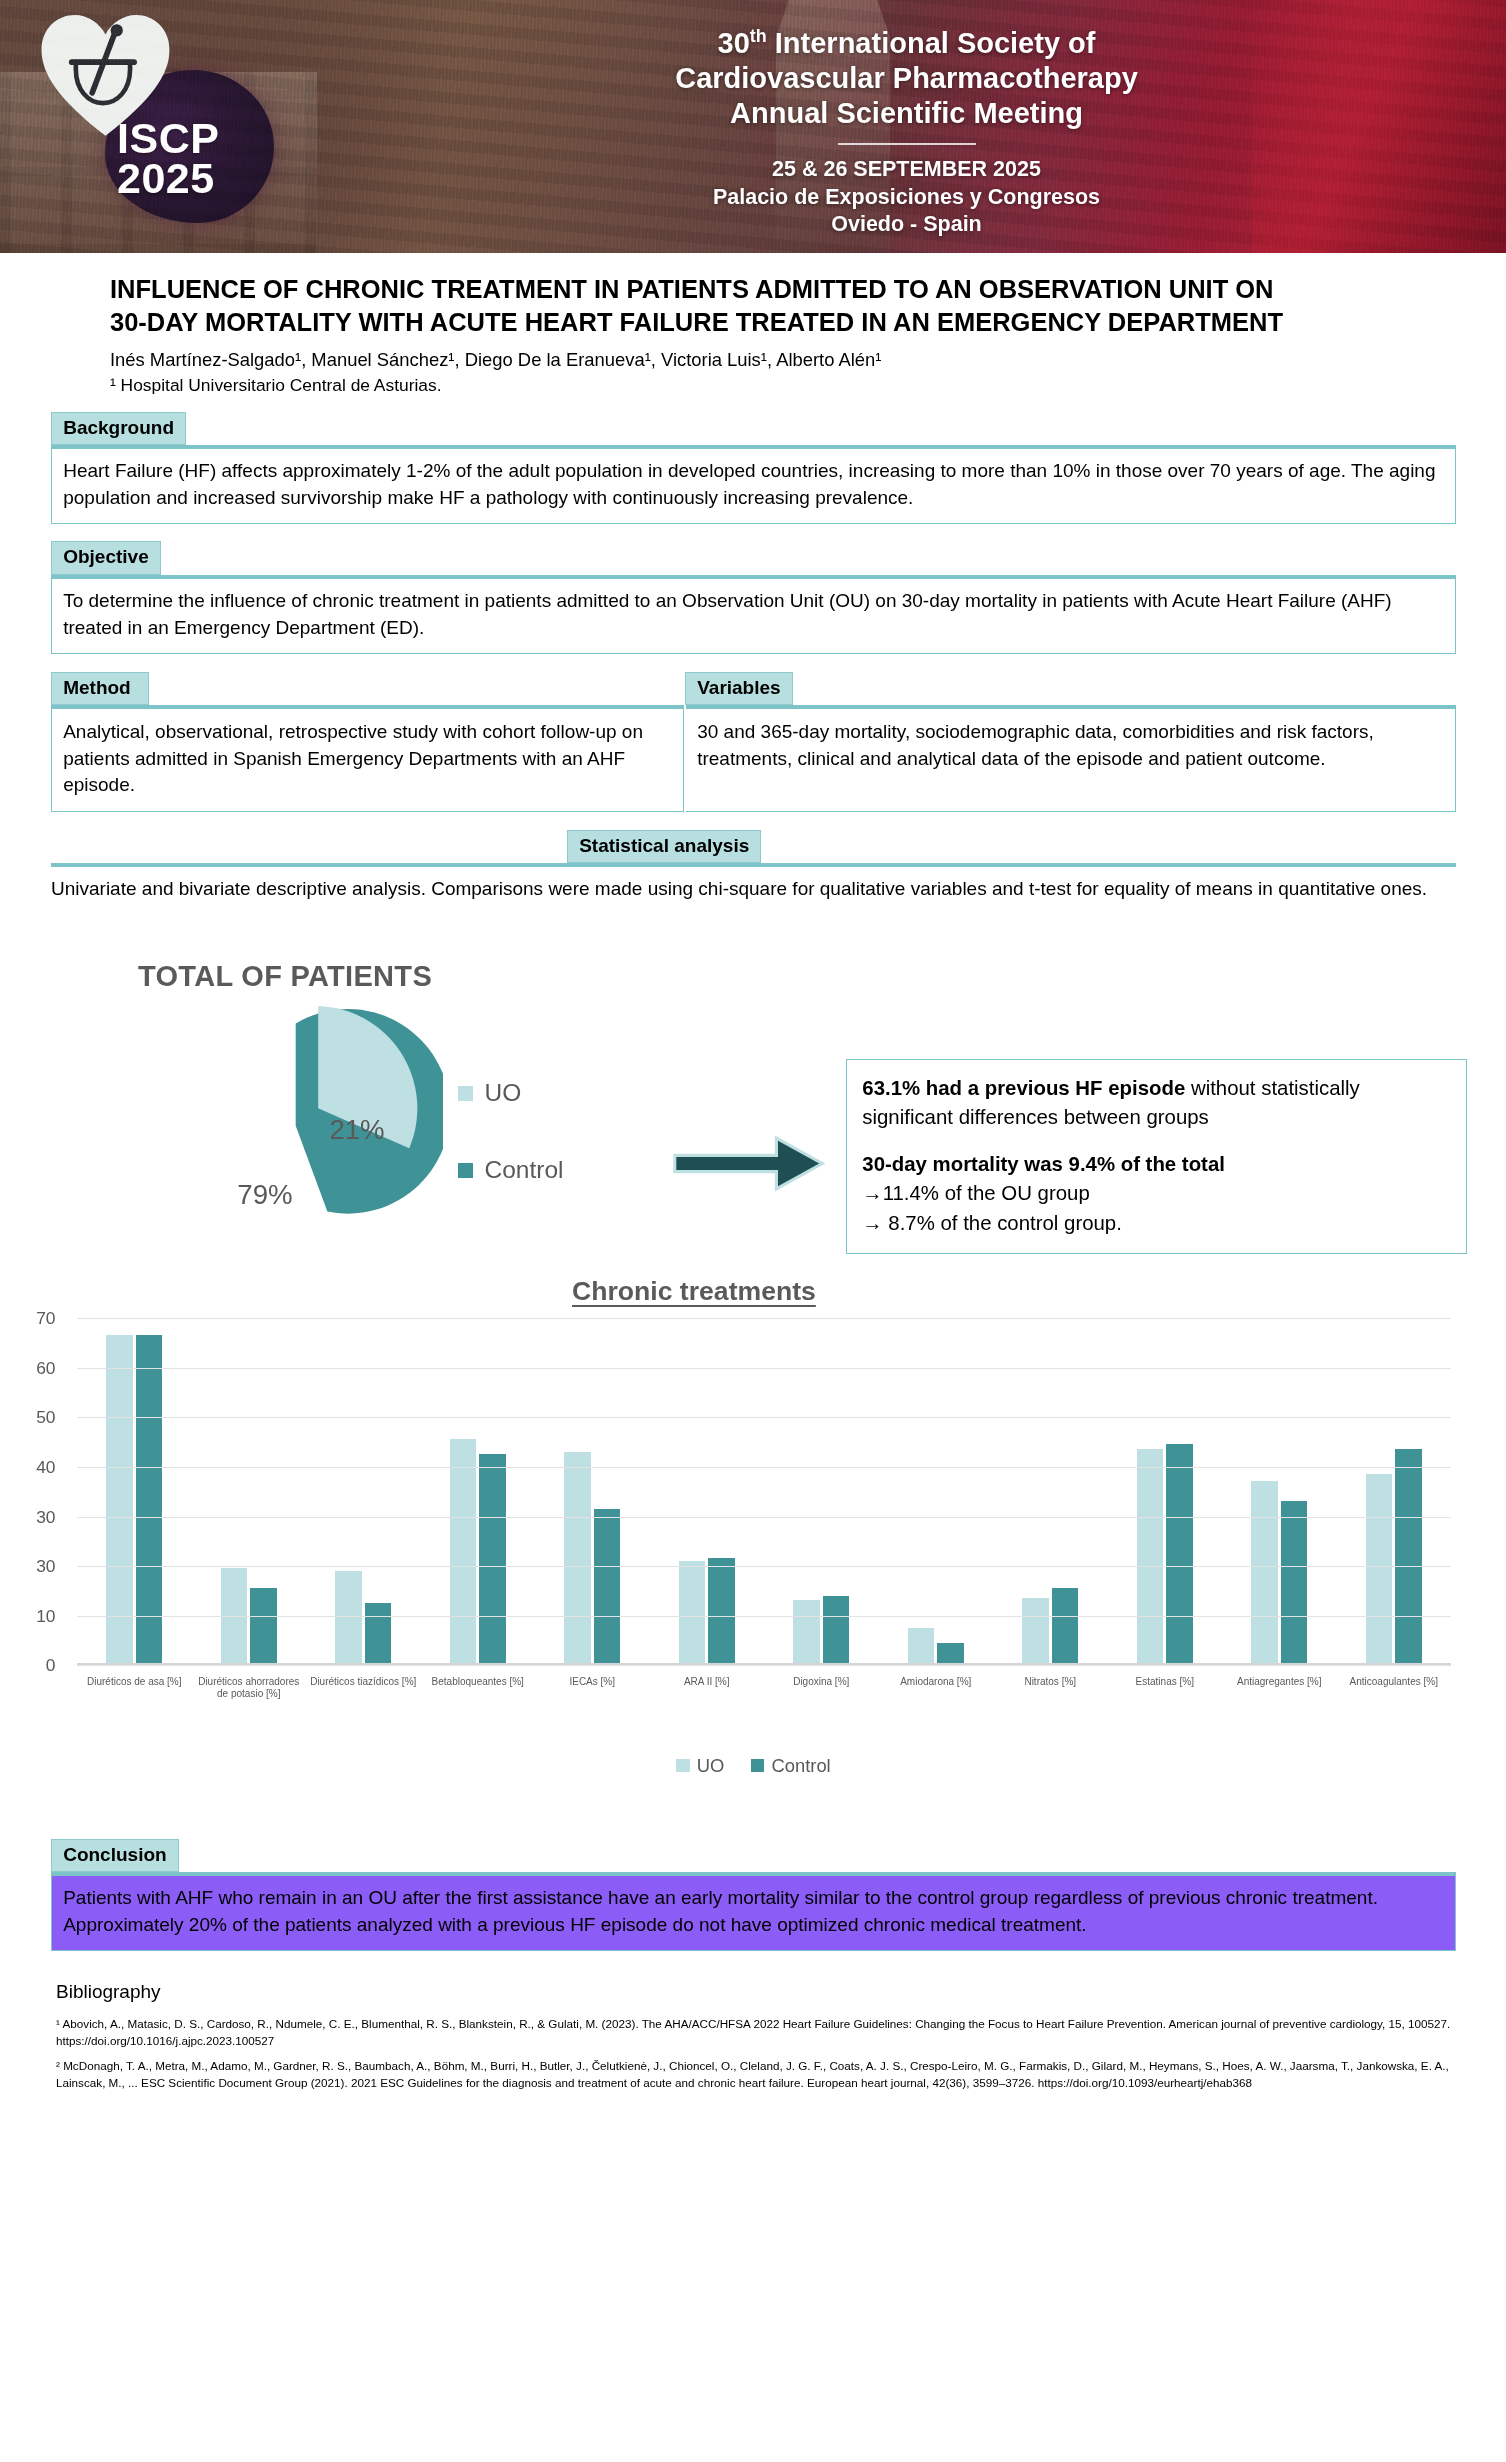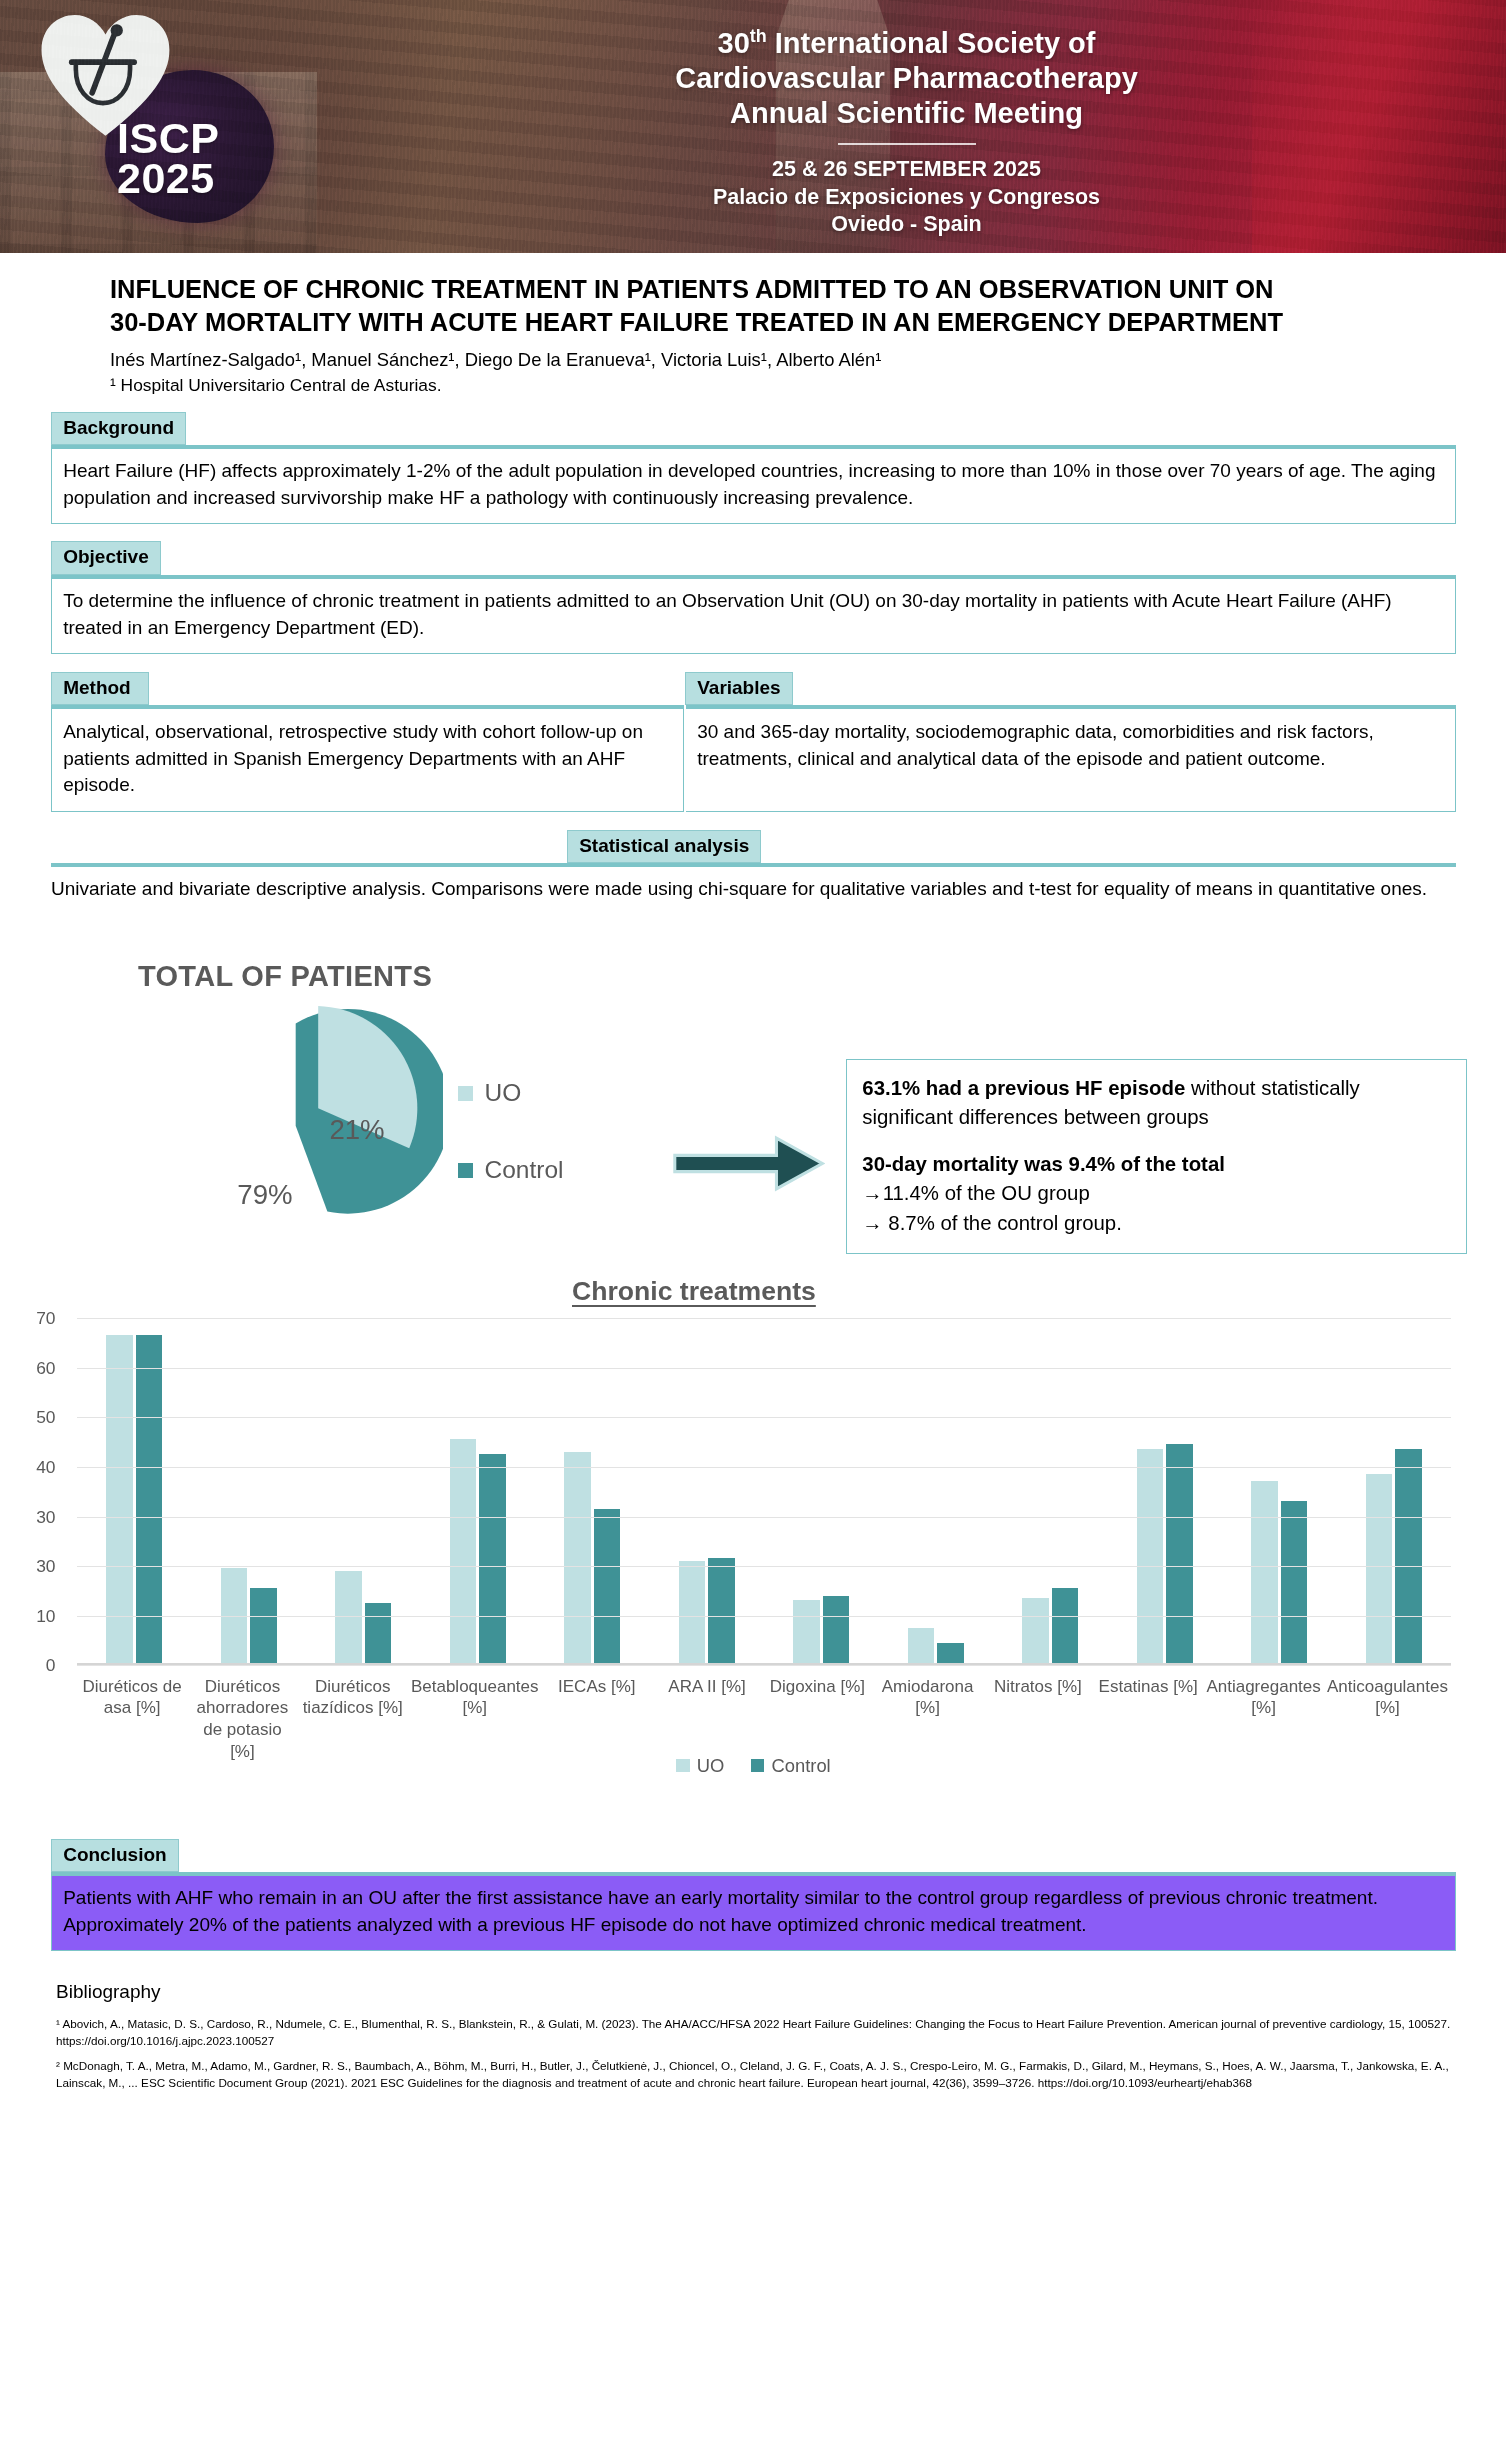--- a/index.html
+++ b/index.html
@@ -123,21 +123,21 @@
   }
   .gridline{ position:absolute; left:0; width:100%; height:1px; background:#e3e3e3; }
   .axisline{ position:absolute; left:0; width:100%; height:1.5px; background:#d5d5d5; bottom:0; }
   .bars{ position:absolute; left:0; bottom:0; width:100%; height:100%; display:flex; }
   .cat{ flex:1; position:relative; display:flex; justify-content:center; align-items:flex-end; gap:3.1px; }
   .bar{ width:26.6px; }
   .bar.uo{ background:#bfe0e2; }
   .bar.ctrl{ background:#3f9296; }
   .xlabels{ position:absolute; left:77px; top:409px; width:1374px; display:flex; }
   .xlabels .xl{
-    flex:1; text-align:center; font-size:17px; color:#595959; line-height:1.28; padding:0 3.1px;
+    flex:1; text-align:center; font-size:10px; color:#595959; line-height:1.28; padding:0 3.1px;
   }
   .chart-legend{
     position:absolute; left:0; top:488px; width:1507px; display:flex;
     justify-content:center; align-items:center; font-size:18.4px; color:#595959;
   }
   .chart-legend .sw{ width:13.3px; height:13.3px; display:inline-block; margin:0 7.2px 0 0; }
   .chart-legend .item{ display:flex; align-items:center; margin:0 13.3px; }
 
   
   .biblio{ margin:30px 56px 0 56px; }

